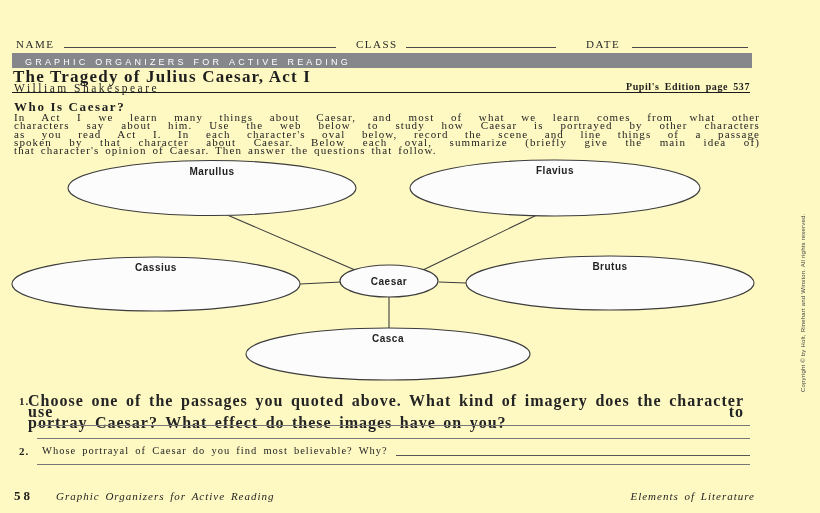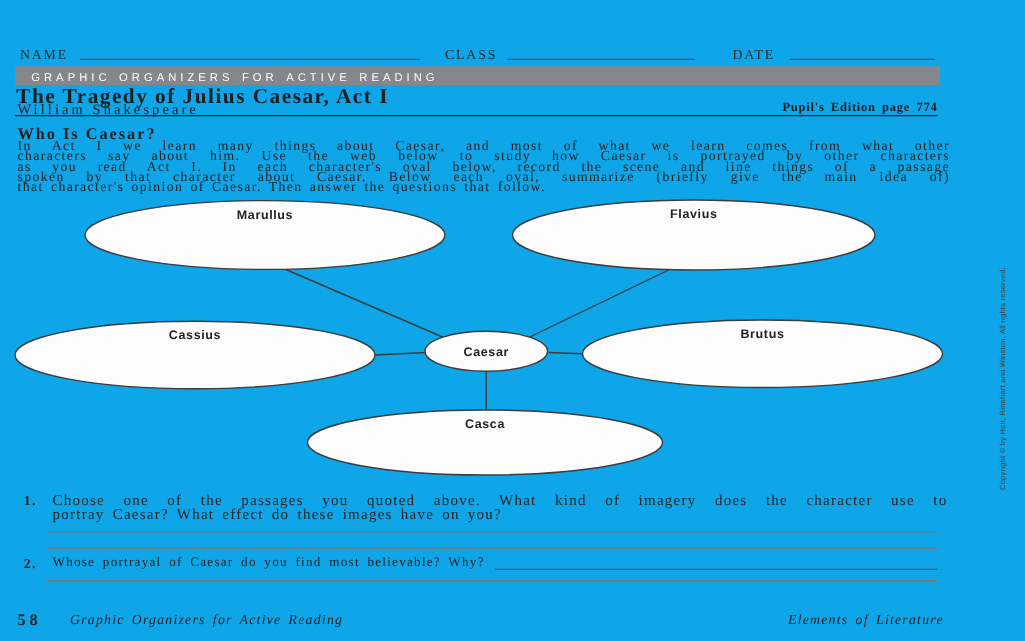--- a/index.html
+++ b/index.html
@@ -1,18 +1,18 @@
 <!DOCTYPE html>
 <html><head>
 <meta charset="utf-8">
 <style>
   html,body{margin:0;padding:0;}
   body{width:820px;height:513px;background:#f5f5f4;overflow:hidden;
        font-family:"Liberation Serif",serif;color:#1e1e1e;}
-  .sheet{position:absolute;left:0;top:0;width:820px;height:513px;background:#0ea5e9;}
+  .sheet{position:absolute;left:0;top:0;width:820px;height:513px;background:#fef9c3;}
 
   
   .hf-label{position:absolute;top:38px;font-size:11px;letter-spacing:1.5px;color:#2a2a2a;}
   .hf-line{position:absolute;top:39px;height:8px;border-bottom:1px solid #4a4a4a;}
 
   
   .banner{position:absolute;left:12px;top:53px;width:740px;height:15px;background:#85878a;}
   .banner-text{display:block;padding-left:13px;font-family:"Liberation Sans",sans-serif;
       font-variant:small-caps;text-transform:lowercase;font-size:13px;line-height:15px;
       letter-spacing:3.2px;color:#ffffff;white-space:nowrap;}
@@ -27,22 +27,22 @@
   .intro{position:absolute;left:14px;top:113px;width:746px;font-size:11px;line-height:8.3px;
          letter-spacing:1.1px;word-spacing:2px;color:#242424;}
   .intro div{white-space:nowrap;}
   .just{text-align:justify;text-align-last:justify;white-space:normal !important;}
 
   
   .web-svg{position:absolute;left:0;top:150px;}
 
   
   .q-num{position:absolute;left:19px;font-size:11px;font-weight:bold;letter-spacing:1px;}
-  .q-text{position:absolute;left:42px;width:716px;font-size:12px;line-height:11.2px;
-          letter-spacing:1px;word-spacing:2.5px;color:#242424;}
+  .q-text{position:absolute;left:28px;width:716px;font-size:16px;line-height:11.2px;
+          letter-spacing:1px;word-spacing:2.5px;color:#242424;font-weight:bold;}
   .ans-line{position:absolute;left:37px;width:713px;border-top:1px solid #777;}
   .q2-row{position:absolute;left:42px;top:445px;width:708px;display:flex;align-items:flex-end;}
   .q2-row .q2-label{font-size:10.5px;letter-spacing:1px;word-spacing:2.5px;white-space:nowrap;color:#242424;}
   .q2-row .fill{flex:1;height:10px;border-bottom:1px solid #555;margin-left:8px;}
 
   
   .footer-num{position:absolute;left:14px;top:488px;font-size:13px;font-weight:bold;letter-spacing:3px;}
   .footer-left{position:absolute;left:56px;top:490px;font-size:11px;font-style:italic;letter-spacing:1px;word-spacing:2px;white-space:nowrap;}
   .footer-right{position:absolute;right:65px;top:490px;font-size:11px;font-style:italic;letter-spacing:1px;word-spacing:2px;white-space:nowrap;}
 
@@ -62,21 +62,21 @@
   <span class="hf-line" style="left:406px;width:150px"></span>
   <span class="hf-label" style="left:586px">DATE</span>
   <span class="hf-line" style="left:632px;width:116px"></span>
 
   <div class="banner">
     <span class="banner-text">Graphic Organizers for Active Reading</span>
   </div>
 
   <div class="title">The Tragedy of Julius Caesar, Act I</div>
   <div class="author">William Shakespeare</div>
-  <div class="edition">Pupil's Edition page 774</div>
+  <div class="edition">Pupil's Edition page 537</div>
   <div class="title-rule"></div>
 
   <div class="heading">Who Is Caesar?</div>
   <div class="intro">
     <div class="just">In Act I we learn many things about Caesar, and most of what we learn comes from what other</div>
     <div class="just">characters say about him. Use the web below to study how Caesar is portrayed by other characters</div>
     <div class="just">as you read Act I. In each character's oval below, record the scene and line things of a passage</div>
     <div class="just">spoken by that character about Caesar. Below each oval, summarize (briefly give the main idea of)</div>
     <div>that character's opinion of Caesar. Then answer the questions that follow.</div>
   </div>

